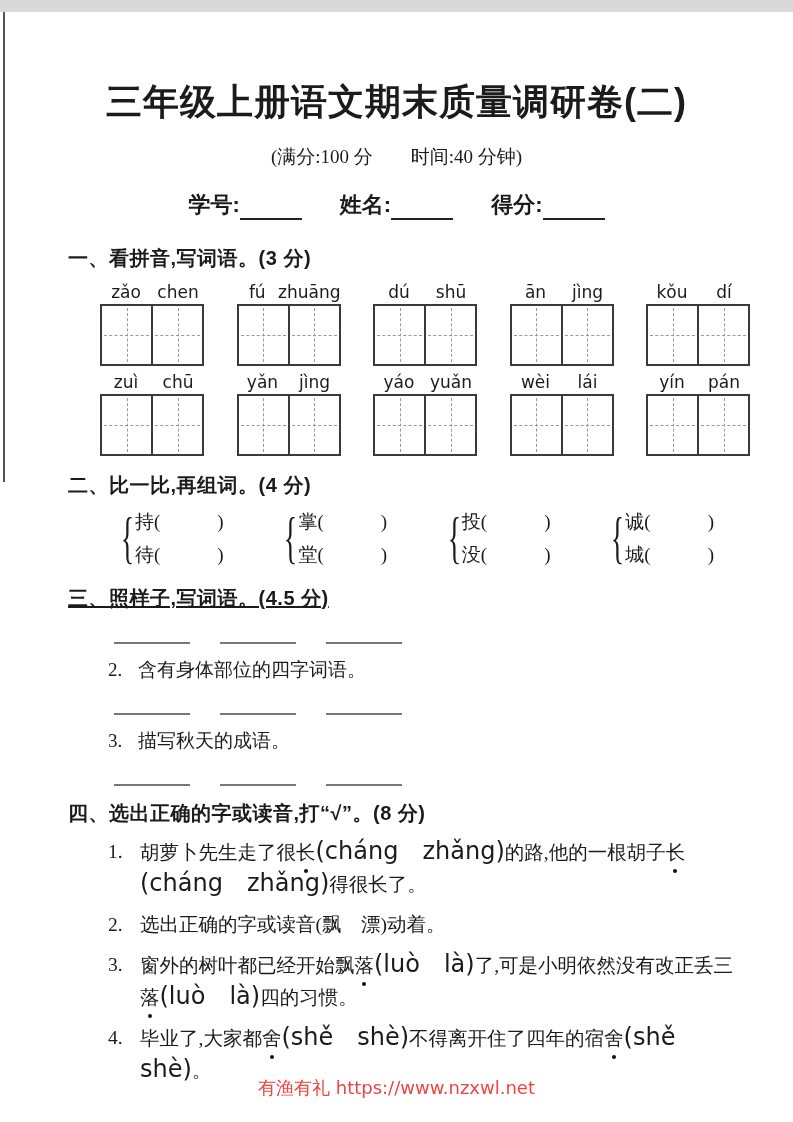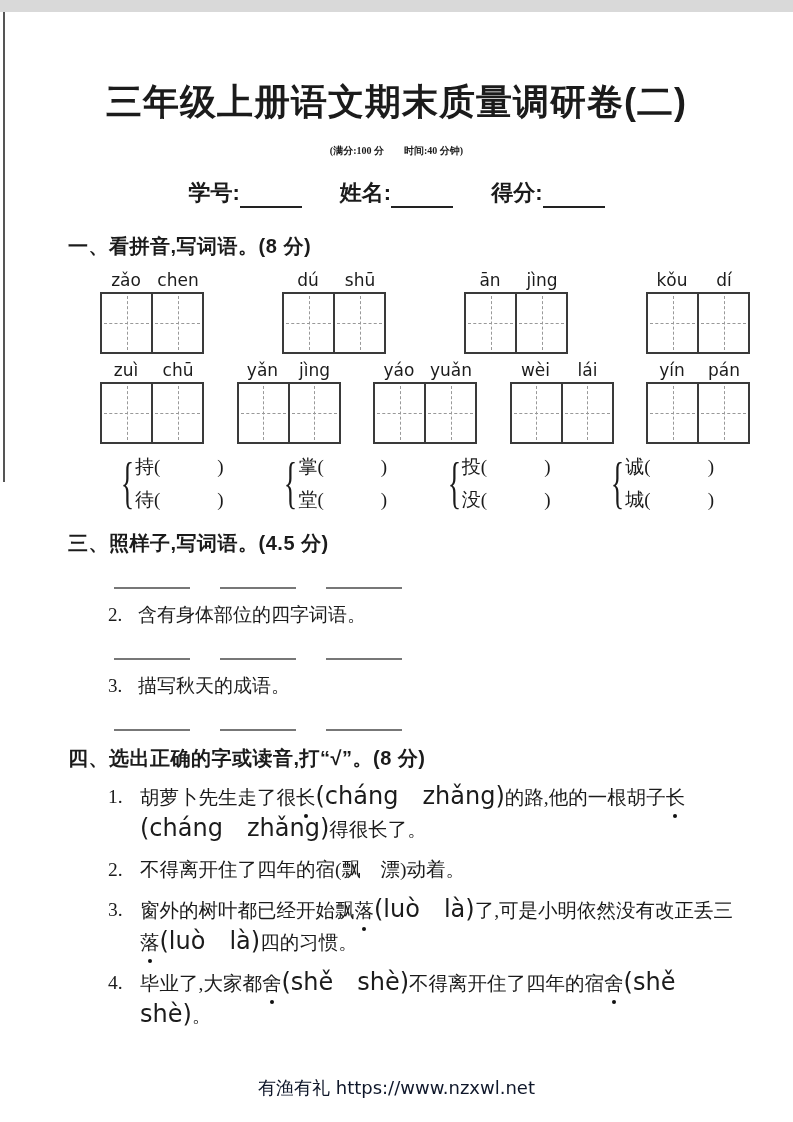--- a/index.html
+++ b/index.html
@@ -4,33 +4,33 @@
 <style>
   html,body{margin:0;padding:0;background:#d9d9d9;}
   .page{position:relative;width:793px;height:1122px;margin:12px auto;background:#ffffff;
         overflow:hidden;color:#1b1b1b;
         font-family:"Liberation Serif","DejaVu Serif",serif;}
   .scan-line{position:absolute;left:3px;top:0;width:2px;height:470px;background:#555;}
 
   
   .title{margin:0;padding-top:66px;text-align:center;font-size:36px;font-weight:700;
          letter-spacing:1px;font-family:"Liberation Sans","DejaVu Sans",sans-serif;}
-  .meta{margin-top:17px;text-align:center;font-size:10px;font-weight:700;}
+  .meta{margin-top:17px;text-align:center;font-size:19px;font-weight:400;}
   .fields{margin-top:20px;text-align:center;font-size:22px;font-weight:700;
           font-family:"Liberation Sans","DejaVu Sans",sans-serif;}
   .field{display:inline-block;margin:0 16px;}
   .field .line{display:inline-block;width:62px;border-bottom:2px solid #222;}
 
   
   .sec{padding-left:68px;padding-right:40px;}
   .sec-heading{margin:0;font-size:20px;font-weight:700;letter-spacing:.5px;
                font-family:"Liberation Sans","DejaVu Sans",sans-serif;}
   #sec1 .sec-heading{margin-top:25px;}
   #sec2 .sec-heading{margin-top:16px;}
-  #sec3 .sec-heading{margin-top:14px;}
+  #sec3 .sec-heading{margin-top:14px;text-decoration:underline;}
   #sec4 .sec-heading{margin-top:14px;}
 
   
   .pinyin-row{display:flex;justify-content:space-between;width:650px;margin:10px 0 0 32px;}
   .pinyin-row + .pinyin-row{margin-top:6px;}
   .pinyin-group{width:104px;}
   .pinyin-labels{display:flex;margin-bottom:2px;font-size:17px;
                  font-family:"DejaVu Sans","Liberation Sans",sans-serif;}
   .pinyin-labels .syl{flex:1;text-align:center;white-space:nowrap;}
   .grid-box{display:flex;width:104px;height:62px;border:2px solid #3a3a3a;box-sizing:border-box;}
@@ -57,54 +57,64 @@
   .q-item{display:flex;margin:9px 0 0 40px;font-size:19.5px;line-height:31px;}
   .q-item .num{width:32px;flex:none;}
   .q-text{width:602px;}
   .py{font-family:"DejaVu Sans","Liberation Sans",sans-serif;font-size:24px;}
   .emph{position:relative;display:inline-block;}
   .emph::after{content:"";position:absolute;left:50%;bottom:-5px;transform:translateX(-50%);
                width:4px;height:4px;border-radius:50%;background:#111;}
 
   
   .footer{position:absolute;left:0;right:0;bottom:34px;text-align:center;font-size:18px;
-          color:#0f172a;font-family:"DejaVu Sans","Liberation Sans",sans-serif;}
+          color:#ef4444;font-family:"DejaVu Sans","Liberation Sans",sans-serif;}
 </style>
 </head>
 <body>
 
 <div class="page">
   <div class="scan-line"></div>
 
   <h1 class="title">三年级上册语文期末质量调研卷(二)</h1>
 
   <div class="meta">(满分:100 分　　时间:40 分钟)</div>
 
   <div class="fields">
     <span class="field"><span>学号:</span><span class="line">&nbsp;</span></span>
     <span class="field"><span>姓名:</span><span class="line">&nbsp;</span></span>
     <span class="field"><span>得分:</span><span class="line">&nbsp;</span></span>
   </div>
 
   <section class="sec" id="sec1">
-    <h2 class="sec-heading">一、看拼音,写词语。(8 分)</h2>
+    <h2 class="sec-heading">一、看拼音,写词语。(3 分)</h2>
     <div id="pinyin-rows">
         <div class="pinyin-row">
           <div class="pinyin-group">
             <div class="pinyin-labels">
               <span class="syl">zǎo</span>
               <span class="syl">chen</span>
             </div>
             <div class="grid-box">
               <div class="cell"></div>
               <div class="cell"></div>
             </div>
           </div>
           <div class="pinyin-group">
             <div class="pinyin-labels">
+              <span class="syl">fú</span>
+              <span class="syl">zhuāng</span>
+            </div>
+            <div class="grid-box">
+              <div class="cell"></div>
+              <div class="cell"></div>
+            </div>
+          </div>
+          <div class="pinyin-group">
+            <div class="pinyin-labels">
               <span class="syl">dú</span>
               <span class="syl">shū</span>
             </div>
             <div class="grid-box">
               <div class="cell"></div>
               <div class="cell"></div>
             </div>
           </div>
           <div class="pinyin-group">
             <div class="pinyin-labels">
@@ -176,20 +186,21 @@
             <div class="grid-box">
               <div class="cell"></div>
               <div class="cell"></div>
             </div>
           </div>
         </div>
       </div>
   </section>
 
   <section class="sec" id="sec2">
+    <h2 class="sec-heading">二、比一比,再组词。(4 分)</h2>
     <div class="pairs-row" id="pairs-row">
         <div class="pair">
           <span class="brace">{</span>
           <div class="pair-col">
             <div class="pair-line"><span class="pchar">持</span><span class="parens">(　　　)</span></div>
             <div class="pair-line"><span class="pchar">待</span><span class="parens">(　　　)</span></div>
           </div>
         </div>
         <div class="pair">
           <span class="brace">{</span>
@@ -246,21 +257,21 @@
 
   <section class="sec" id="sec4">
     <h2 class="sec-heading">四、选出正确的字或读音,打“√”。(8 分)</h2>
     <div id="choose-items">
         <div class="q-item">
           <span class="num">1.</span>
           <div class="q-text"><span>胡萝卜先生走了很</span><span class="emph">长</span><span class="py">(cháng　zhǎng)</span><span>的路,他的一根胡子</span><span class="emph">长</span><span class="py">(cháng　zhǎng)</span><span>得很长了。</span></div>
         </div>
         <div class="q-item">
           <span class="num">2.</span>
-          <div class="q-text"><span>不得离开住了四年的宿(飘　漂)动着。</span></div>
+          <div class="q-text"><span>选出正确的字或读音(飘　漂)动着。</span></div>
         </div>
         <div class="q-item">
           <span class="num">3.</span>
           <div class="q-text"><span>窗外的树叶都已经开始飘</span><span class="emph">落</span><span class="py">(luò　là)</span><span>了,可是小明依然没有改正丢三</span><span class="emph">落</span><span class="py">(luò　là)</span><span>四的习惯。</span></div>
         </div>
         <div class="q-item">
           <span class="num">4.</span>
           <div class="q-text"><span>毕业了,大家都</span><span class="emph">舍</span><span class="py">(shě　shè)</span><span>不得离开住了四年的宿</span><span class="emph">舍</span><span class="py">(shě　shè)</span><span>。</span></div>
         </div>
       </div>

